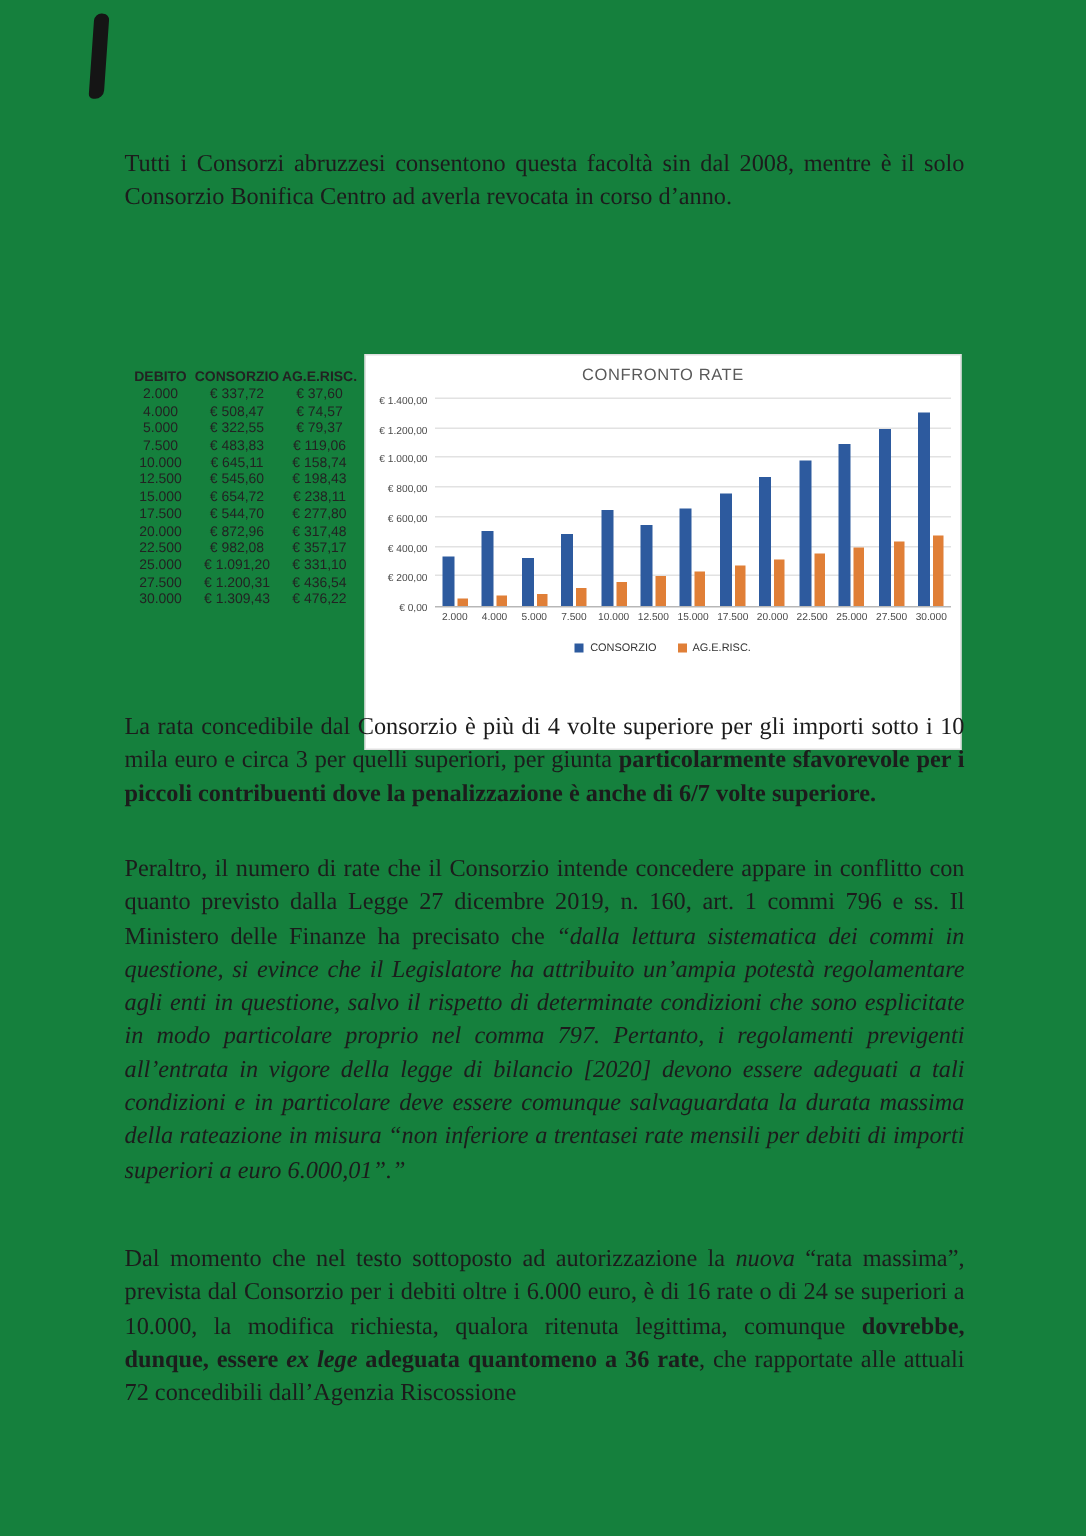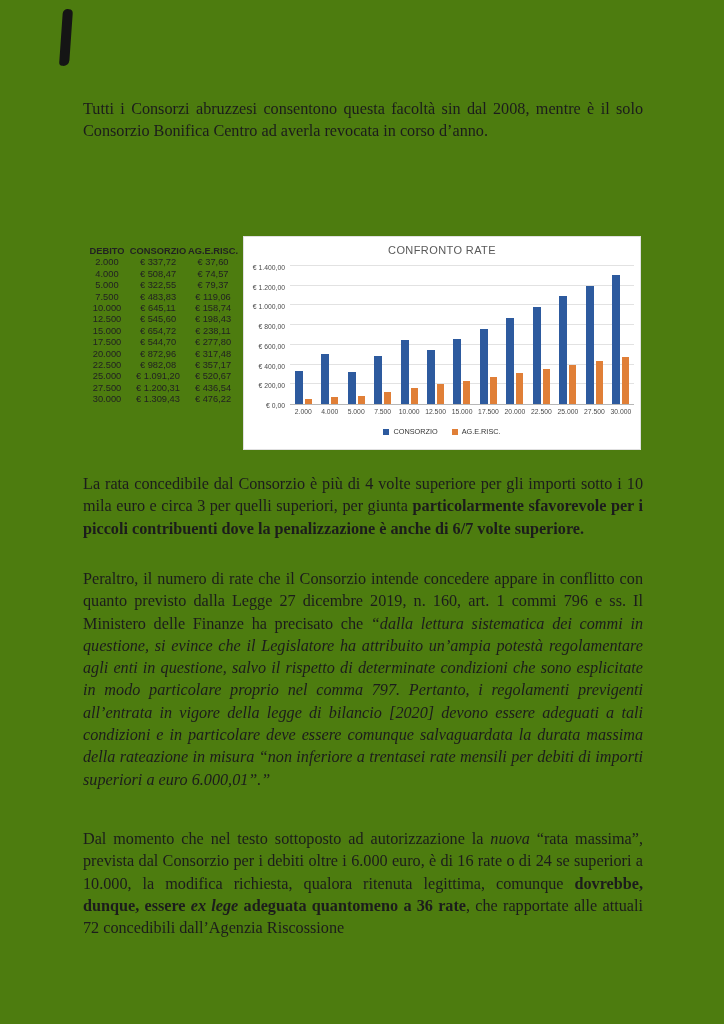--- a/index.html
+++ b/index.html
@@ -1,21 +1,21 @@
 <!DOCTYPE html>
 <html><head>
 <meta charset="utf-8">
 <style>
   * { margin: 0; padding: 0; box-sizing: border-box; }
   html, body { background: #e8e8e8; }
   .page {
     position: relative;
     width: 724px;
     height: 1024px;
-    background: #4d7c0f;
+    background: #15803d;
     margin: 0 auto;
     overflow: hidden;
     font-family: "Liberation Serif", serif;
     color: #1c1c1c;
   }
   .scan-mark {
     position: absolute;
     left: 61px; top: 9px;
     width: 10px; height: 57px;
     background: #151515;
@@ -51,21 +51,21 @@
   .debt-table .t-cell { text-align: center; white-space: nowrap; }
   .debt-table .c0 { width: 44px; }
   .debt-table .c1 { width: 58px; }
   .debt-table .c2 { width: 52px; }
   .debt-table .t-head .t-cell { font-weight: bold; }
 
   
   .chart {
     position: absolute;
     left: 243px; top: 236px;
-    width: 398px; height: 214px;
+    width: 398px; height: 264px;
     border: 1px solid #e0e0e0;
     font-family: "Liberation Sans", sans-serif;
     background: #ffffff;
   }
   .chart-title {
     position: absolute;
     top: 7px; left: 0; right: 0;
     text-align: center;
     font-size: 11px;
     letter-spacing: 0.4px;
@@ -191,21 +191,21 @@
         <div class="t-cell c2">€ 317,48</div>
       </div>
       <div class="t-row">
         <div class="t-cell c0">22.500</div>
         <div class="t-cell c1">€ 982,08</div>
         <div class="t-cell c2">€ 357,17</div>
       </div>
       <div class="t-row">
         <div class="t-cell c0">25.000</div>
         <div class="t-cell c1">€ 1.091,20</div>
-        <div class="t-cell c2">€ 520,67</div>
+        <div class="t-cell c2">€ 331,10</div>
       </div>
       <div class="t-row">
         <div class="t-cell c0">27.500</div>
         <div class="t-cell c1">€ 1.200,31</div>
         <div class="t-cell c2">€ 436,54</div>
       </div>
       <div class="t-row">
         <div class="t-cell c0">30.000</div>
         <div class="t-cell c1">€ 1.309,43</div>
         <div class="t-cell c2">€ 476,22</div>

